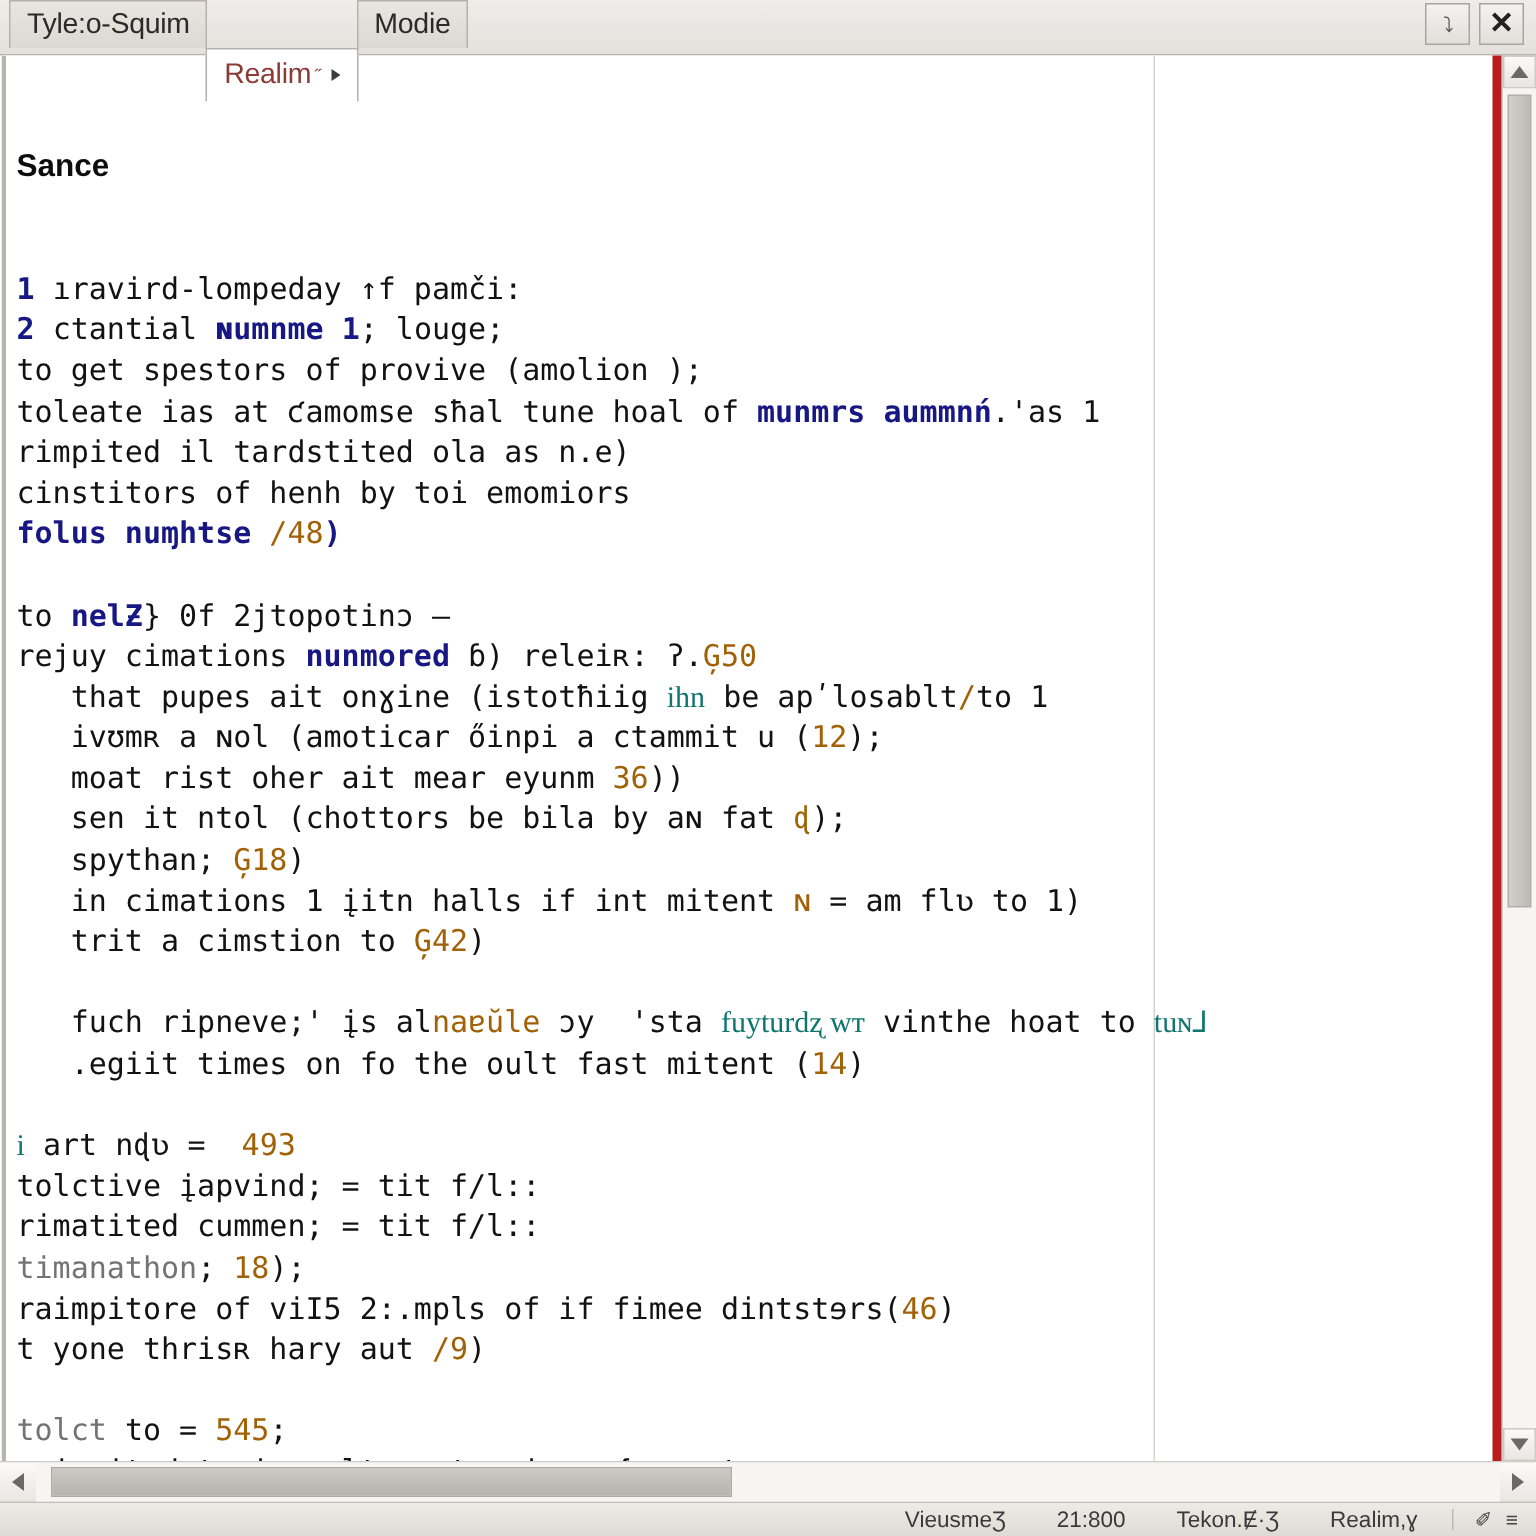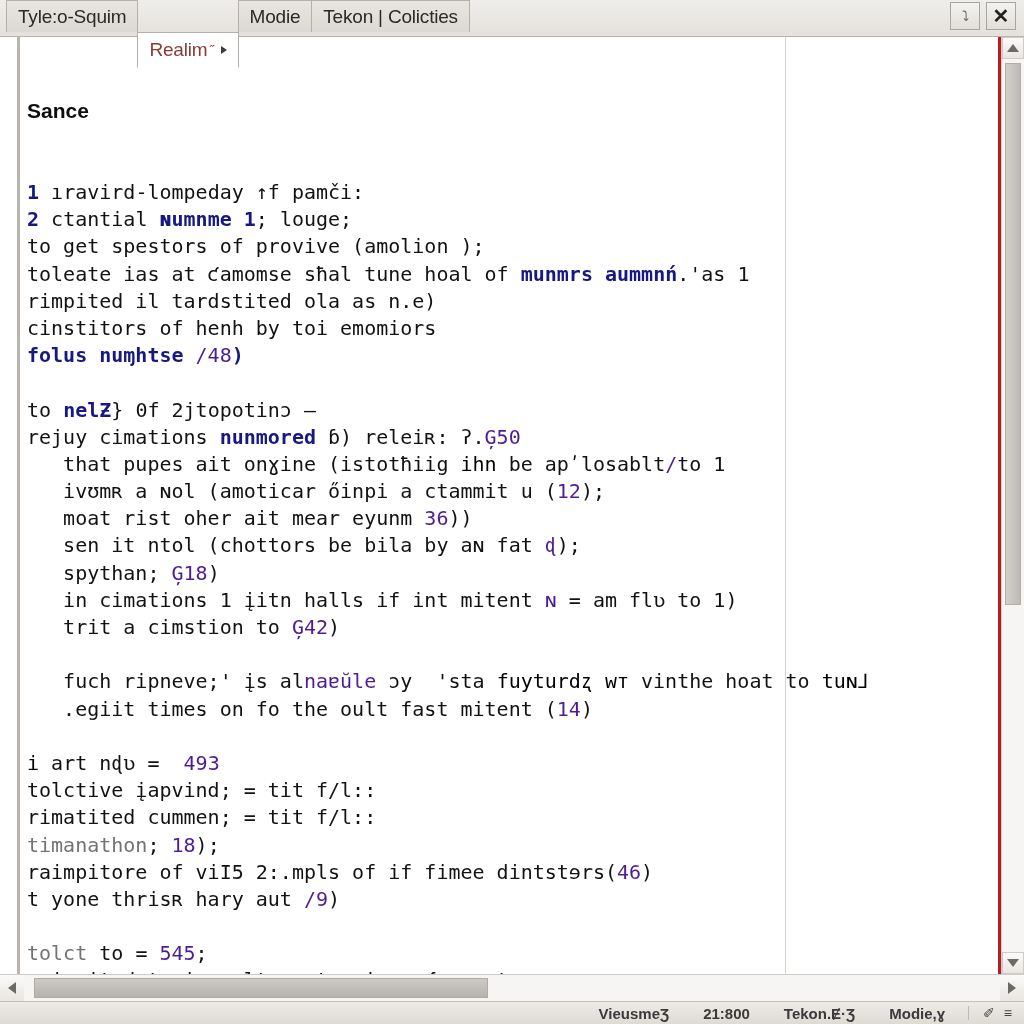--- a/index.html
+++ b/index.html
@@ -104,22 +104,21 @@
     display: flex;
     min-height: 0;
     background: #ffffff;
     border-left: 1px solid #ffffff;
   }
   .editor {
     position: relative;
     flex: 1;
     background: #ffffff;
     overflow: hidden;
-    border-right: 3px solid #b91c1c;
-    margin-left: 16px;
+    border-right: 6px solid #b91c1c;
   }
   .gutter-rule {
     position: absolute;
     left: 0; top: 0; bottom: 0;
     width: 3px;
     background: #b9b5ae;
   }
   .margin-rule {
     position: absolute;
     left: 768px; top: 0; bottom: 0;
@@ -131,22 +130,22 @@
     padding: 6px 0 0 10px;
     font-family: "DejaVu Sans Mono", "Liberation Mono", monospace;
     font-size: 20px;
     line-height: 27.2px;
     color: #121212;
     white-space: pre;
     letter-spacing: 0px;
   }
   .ln { height: 27.2px; }
   .b   { color: #181884; font-weight: bold; }   
-  .bn  { color: #000000; }                      
-  .g   { color: #4c1d95; }                      
+  .bn  { color: #0f766e; font-family: Liberation Serif, serif; }                      
+  .g   { color: #a16207; }                      
   .t   { color: #737373; }                      
   .hdr { font-family: "Liberation Sans", sans-serif; font-weight: bold; font-size: 21px; color:#0d0d0d; }
 
   
   .vscroll {
     width: 22px;
     min-width: 22px;
     background: #f1efec;
     border-left: 1px solid #cfcbc6;
     display: flex;
@@ -244,21 +243,20 @@
     justify-content: flex-end;
     font-size: 15px;
     color: #3a3a3a;
     padding-right: 4px;
     gap: 0;
     overflow: hidden;
   }
   .stitem {
     padding: 0 17px;
     white-space: nowrap;
-    font-weight: bold;
   }
   .sticons {
     display: flex;
     align-items: center;
     gap: 9px;
     padding: 0 8px 0 14px;
     border-left: 1px solid #bcb8b2;
     margin-left: 6px;
   }
   .sticon { font-size: 14px; color:#444; line-height: 1; }
@@ -276,23 +274,20 @@
     <div class="tab active">
       <span>Realim</span>
       <span class="tick">˝</span>
       <span class="caret"></span>
     </div>
 
     <div class="tab">
       <span>Modie</span>
     </div>
 
-    <div class="tab">
-      <span>Tekon | Colicties</span>
-    </div>
 
     <div class="wincontrols">
       <div class="winbtn restore">⤵</div>
       <div class="winbtn close">✕</div>
     </div>
   </div>
 
   <div class="editor-wrap">
 
     <div class="editor">
@@ -325,20 +320,20 @@
     </div>
     <div class="hsbtn">
       <span class="arrow-right"></span>
     </div>
   </div>
 
   <div class="statusbar">
     <div class="stitem">VieusmeƷ</div>
     <div class="stitem">21:800</div>
     <div class="stitem">Tekon.Ɇ·Ʒ</div>
-    <div class="stitem">Modie,ɣ</div>
+    <div class="stitem">Realim,ɣ</div>
     <div class="sticons">
       <span class="sticon">✐</span>
       <span class="sticon">≡</span>
     </div>
   </div>
 
 </div>
 
 </body></html>

